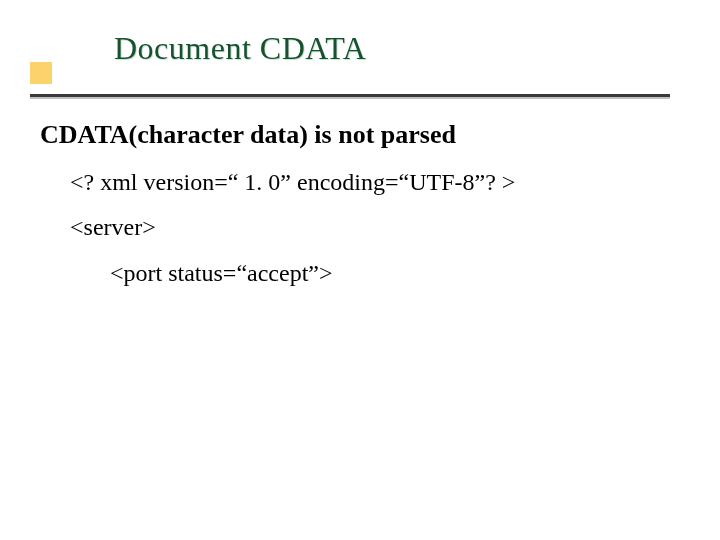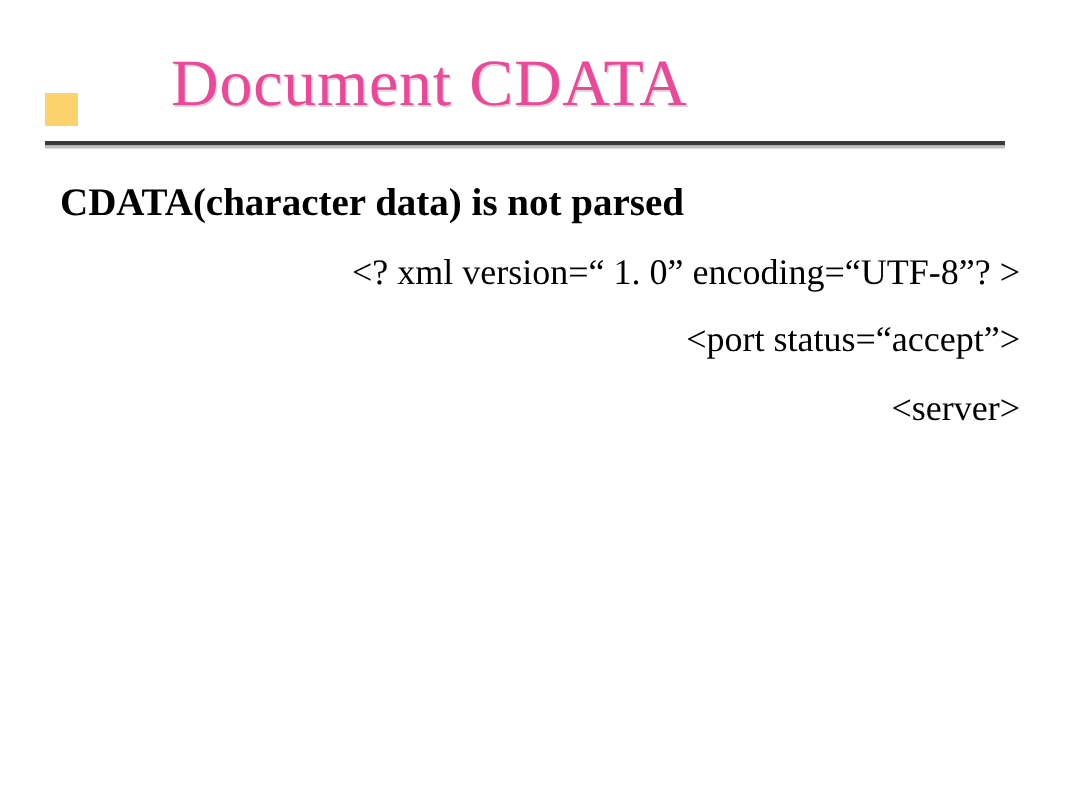--- a/index.html
+++ b/index.html
@@ -29,22 +29,22 @@
     left: 0;
     top: 38px;
     width: 22px;
     height: 22px;
     background: #fbd26b;
   }
   .title-text {
     position: absolute;
     left: 84px;
     top: 6px;
-    font-size: 44px;
-    color: #ec4899;
+    font-size: 32px;
+    color: #14532d;
     letter-spacing: 0.5px;
     text-shadow: 1px 1px 0 rgba(0,0,0,0.15);
     white-space: nowrap;
   }
   .title-rule-dark {
     position: absolute;
     left: 0;
     top: 70px;
     width: 640px;
     height: 3px;
@@ -66,21 +66,20 @@
     font-size: 24px;
     line-height: 1.05;
   }
   .subtitle {
     font-weight: bold;
     font-size: 26px;
     margin-bottom: 22px;
   }
   .code-line {
     margin-bottom: 20px;
-    text-align: right;
   }
   .indent-1 { padding-left: 30px; }
   .indent-2 { padding-left: 70px; }
   .indent-3 { padding-left: 110px; }
 </style>
 </head>
 <body>
 
 <div class="slide">
 
@@ -88,17 +87,17 @@
     <div class="title-square"></div>
     <div class="title-text">Document CDATA</div>
     <div class="title-rule-dark"></div>
     <div class="title-rule-light"></div>
   </div>
 
   <div class="body">
     <div class="subtitle">CDATA(character data) is not parsed</div>
 
     <div class="code-line indent-1">&lt;? xml version=“ 1. 0” encoding=“UTF-8”? &gt;</div>
+    <div class="code-line indent-1">&lt;server&gt;</div>
     <div class="code-line indent-2">&lt;port status=“accept”&gt;</div>
-    <div class="code-line indent-1">&lt;server&gt;</div>
   </div>
 
 </div>
 
 </body></html>

